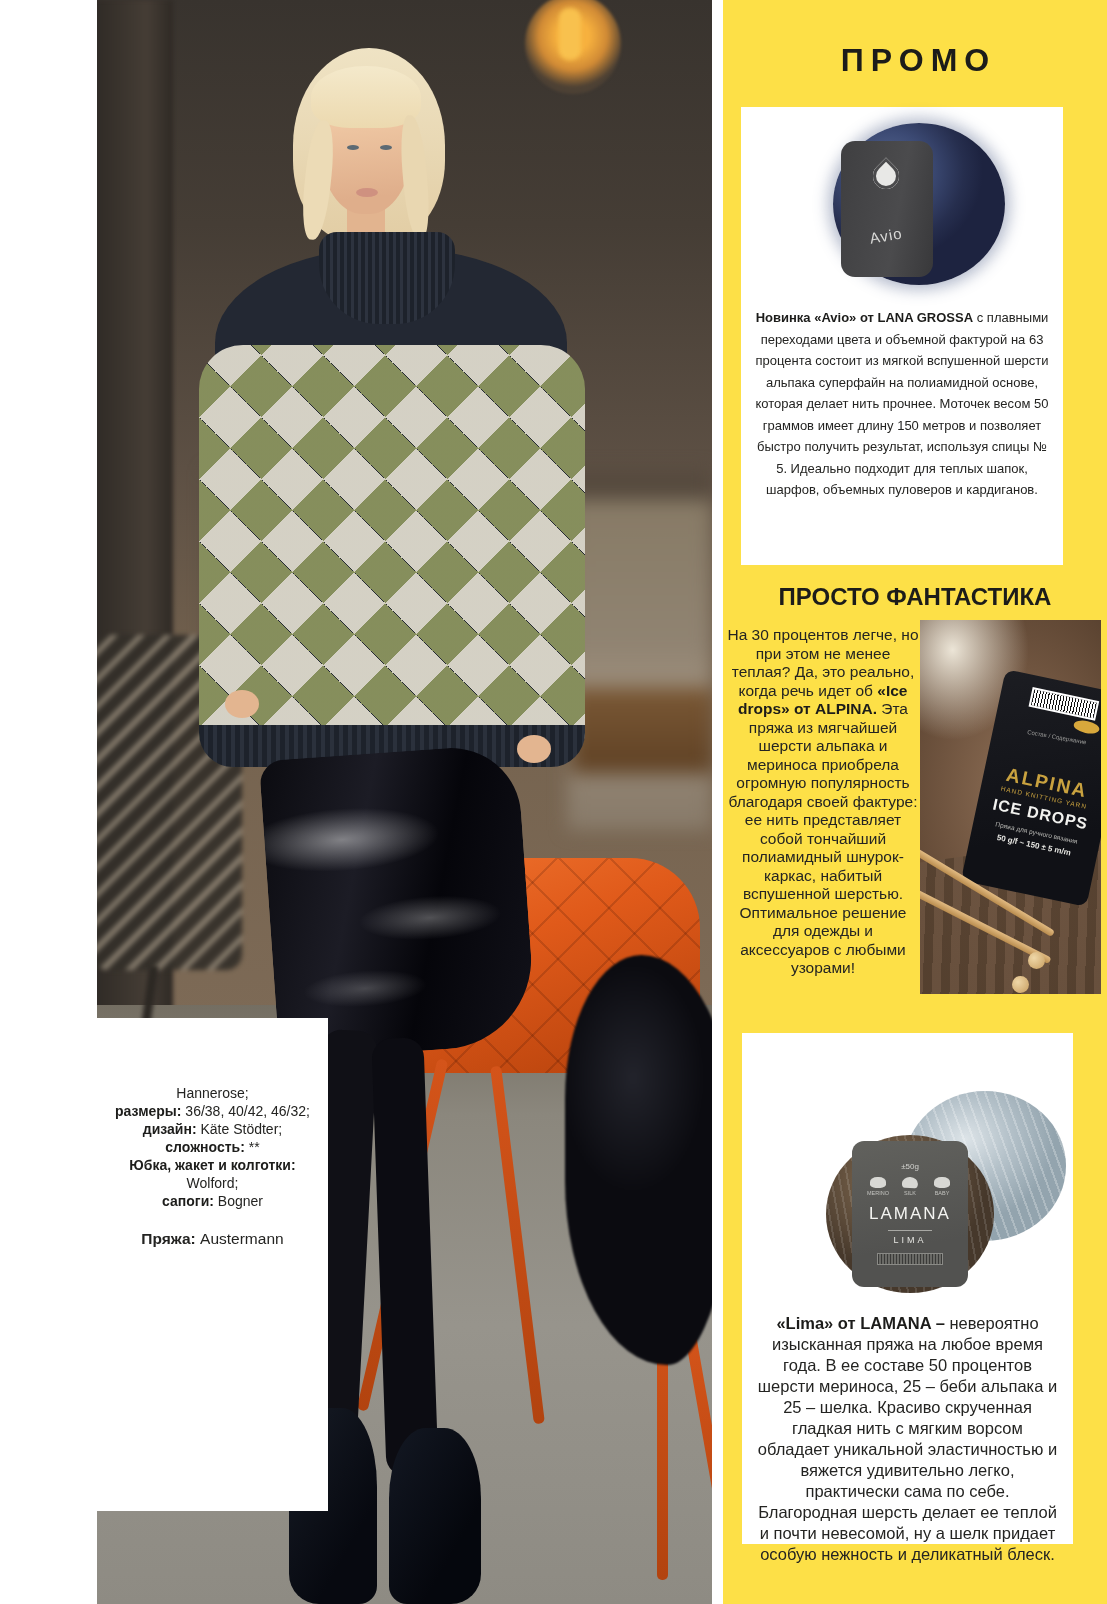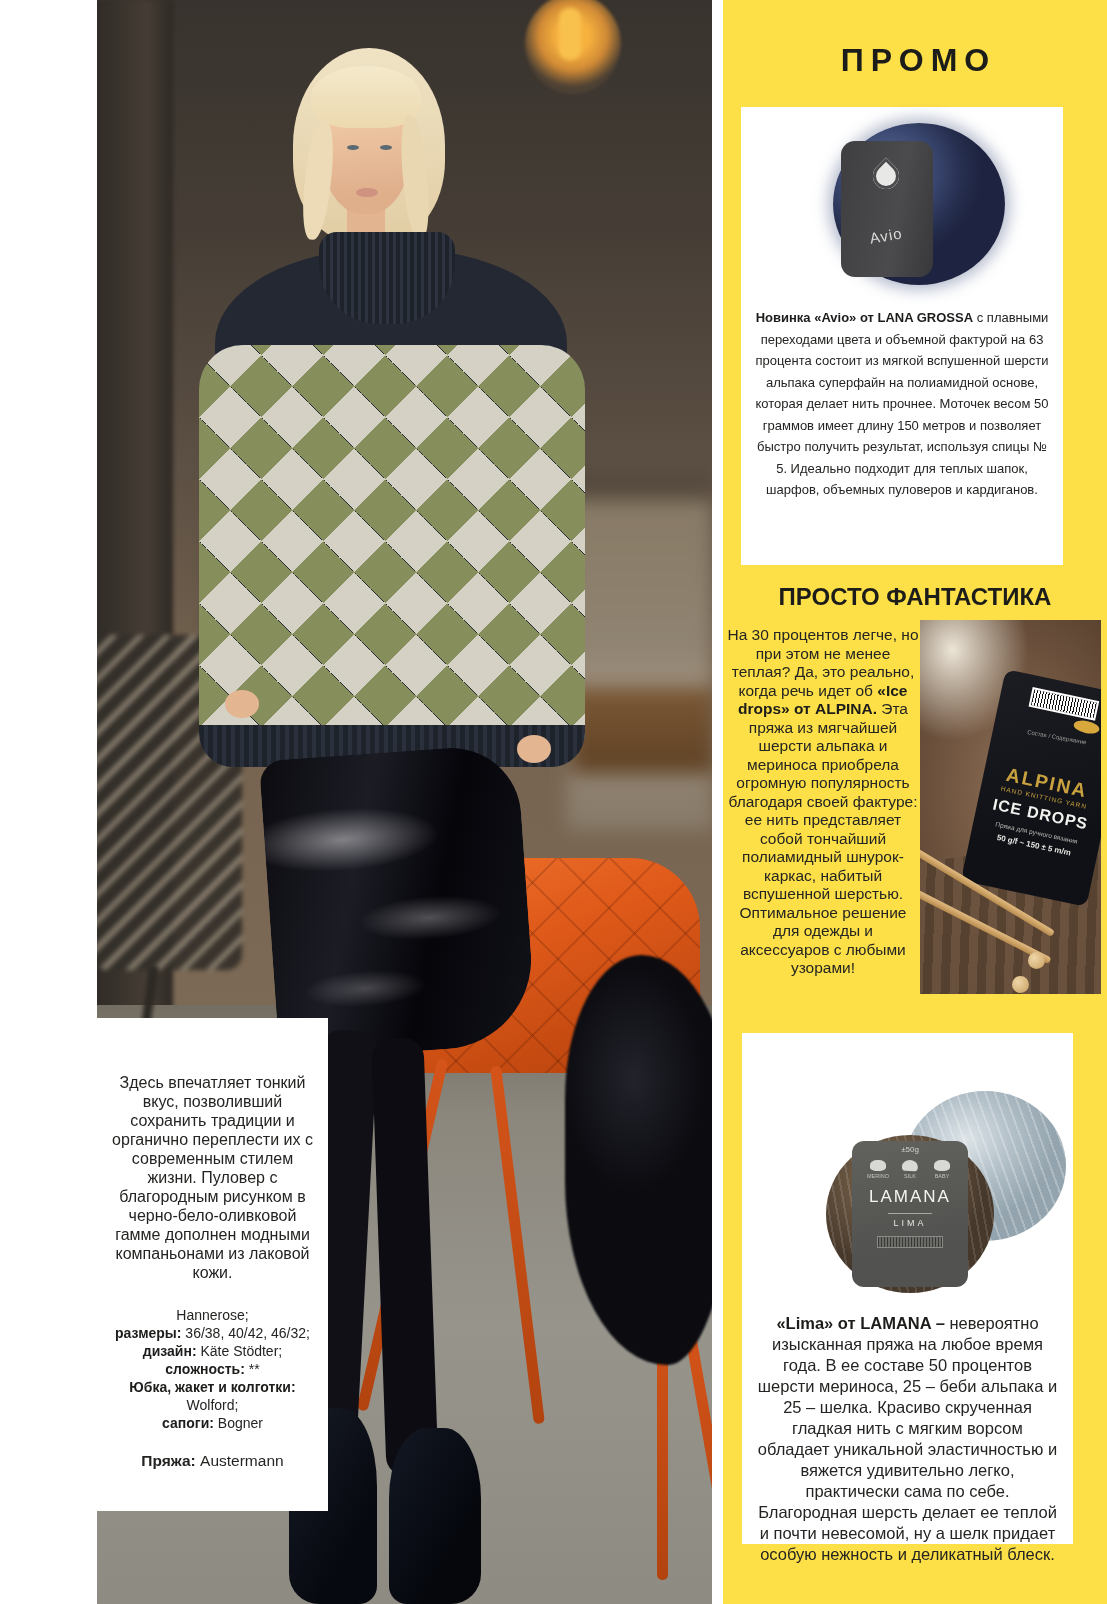--- a/index.html
+++ b/index.html
@@ -159,21 +159,21 @@
     background:
       repeating-linear-gradient(70deg,rgba(255,255,255,.25) 0 2px,transparent 2px 9px),
       radial-gradient(55% 55% at 38% 32%,#dde4e8 0%,#b4c1c9 50%,#93a4ae 100%);}
   .ball-brown{left:70px;top:102px;width:168px;height:158px;
     background:
       repeating-linear-gradient(80deg,rgba(255,255,255,.12) 0 2px,transparent 2px 8px),
       radial-gradient(55% 55% at 40% 30%,#8a7760 0%,#675440 50%,#46382b 100%);}
   .lam-band{left:96px;top:108px;width:116px;height:146px;border-radius:12px;
     background:linear-gradient(170deg,#61615d,#525250 70%);}
   .lam-band *{position:static;display:block;}
-  .lam-weight{margin-top:4px;font-size:8px;color:#d2d2ce;}
+  .lam-weight{margin-top:21px;font-size:8px;color:#d2d2ce;}
   .fiber-row{display:flex;justify-content:center;gap:10px;margin-top:6px;}
   .fiber{width:22px;text-align:center;position:static;}
   .fiber-ic{width:16px;height:11px;margin:0 auto;background:#d8d8d4;border-radius:45% 45% 35% 35%;}
   .fiber-ic.wings{border-radius:50% 50% 20% 20%/60% 60% 40% 40%;transform:rotate(3deg);}
   .fiber-nm{font-size:5.5px;color:#c2c2be;margin-top:2px;}
   .lam-brand{margin-top:8px;font-size:17px;letter-spacing:2px;color:#f4f4f1;font-weight:400;}
   .lam-rule{width:44px;height:1px;background:#a8a8a4;margin:6px auto 0;}
   .lam-prod{margin-top:4px;font-size:9px;letter-spacing:3px;color:#e6e6e2;}
   .lam-bar{width:64px;height:10px;margin:8px auto 0;border:1px solid #8a8a86;
     background:repeating-linear-gradient(90deg,#3a3a38 0 1px,#6a6a66 1px 3px);}
@@ -223,21 +223,20 @@
     <div class="ph-handL"></div>
     <div class="ph-handR"></div>
     <div class="ph-skirt"></div>
     <div class="ph-legL"></div>
     <div class="ph-legR"></div>
     <div class="ph-bootL"></div>
     <div class="ph-bootR"></div>
   </div>
 
   <div class="info-card">
-    <div class="info-body">Здесь впечатляет тонкий вкус, позволивший сохранить традиции и органично переплести их с современным стилем жизни. Пуловер с благородным рисунком в черно-бело-оливковой гамме дополнен модными компаньонами из лаковой кожи.</div>
     <div class="credits">
       <span>Hannerose;</span><br>
       <b>размеры:</b><span> 36/38, 40/42, 46/32;</span><br>
       <b>дизайн:</b><span> Käte Stödter;</span><br>
       <b>сложность:</b><span> **</span><br>
       <b>Юбка, жакет и колготки:</b><span> Wolford;</span><br>
       <b>сапоги:</b><span> Bogner</span>
     </div>
     <div class="yarn-line">
       <b>Пряжа:</b><span> Austermann</span>

